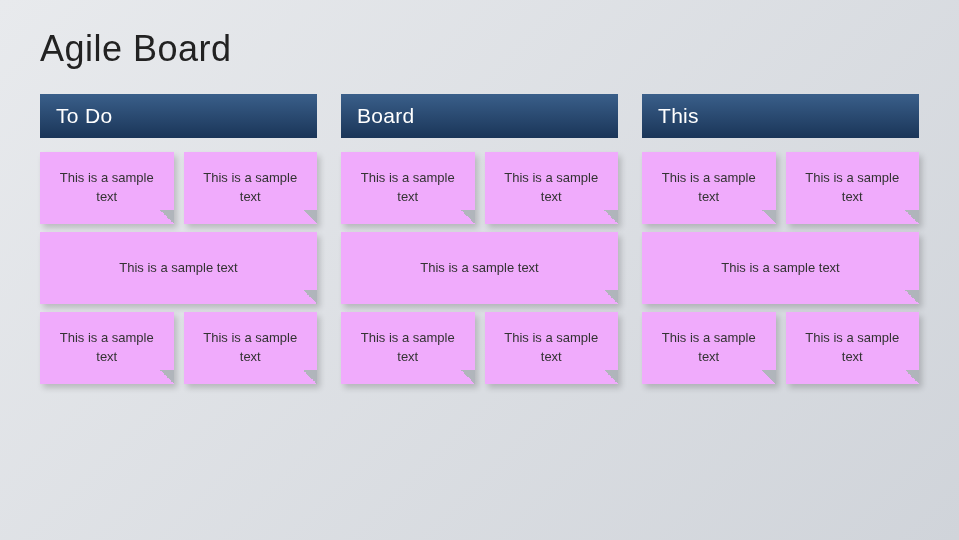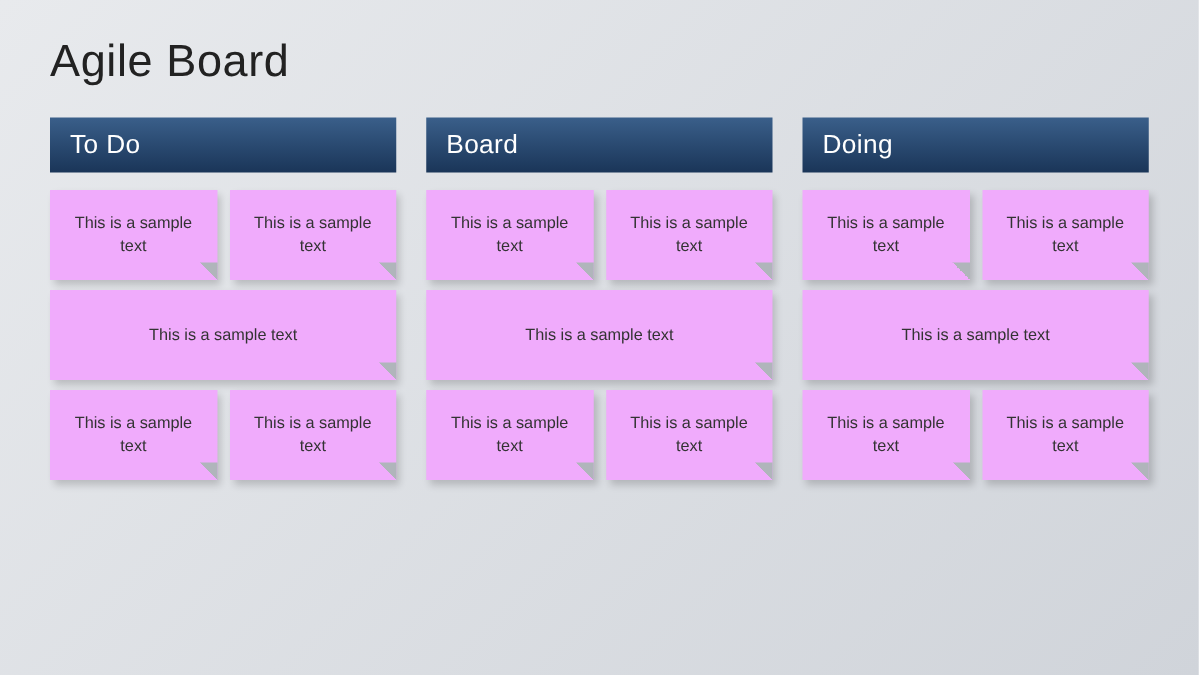--- a/index.html
+++ b/index.html
@@ -132,21 +132,21 @@
         <div class="middle-row">
           <div class="card">This is a sample text</div>
         </div>
         <div class="row-pair">
           <div class="card">This is a sample text</div>
           <div class="card">This is a sample text</div>
         </div>
       </div>
     </div>
     <div class="column">
-      <div class="column-header">Doing</div>
+      <div class="column-header">This</div>
       <div class="cards-area">
         <div class="row-pair">
           <div class="card">This is a sample text</div>
           <div class="card">This is a sample text</div>
         </div>
         <div class="middle-row">
           <div class="card">This is a sample text</div>
         </div>
         <div class="row-pair">
           <div class="card">This is a sample text</div>

